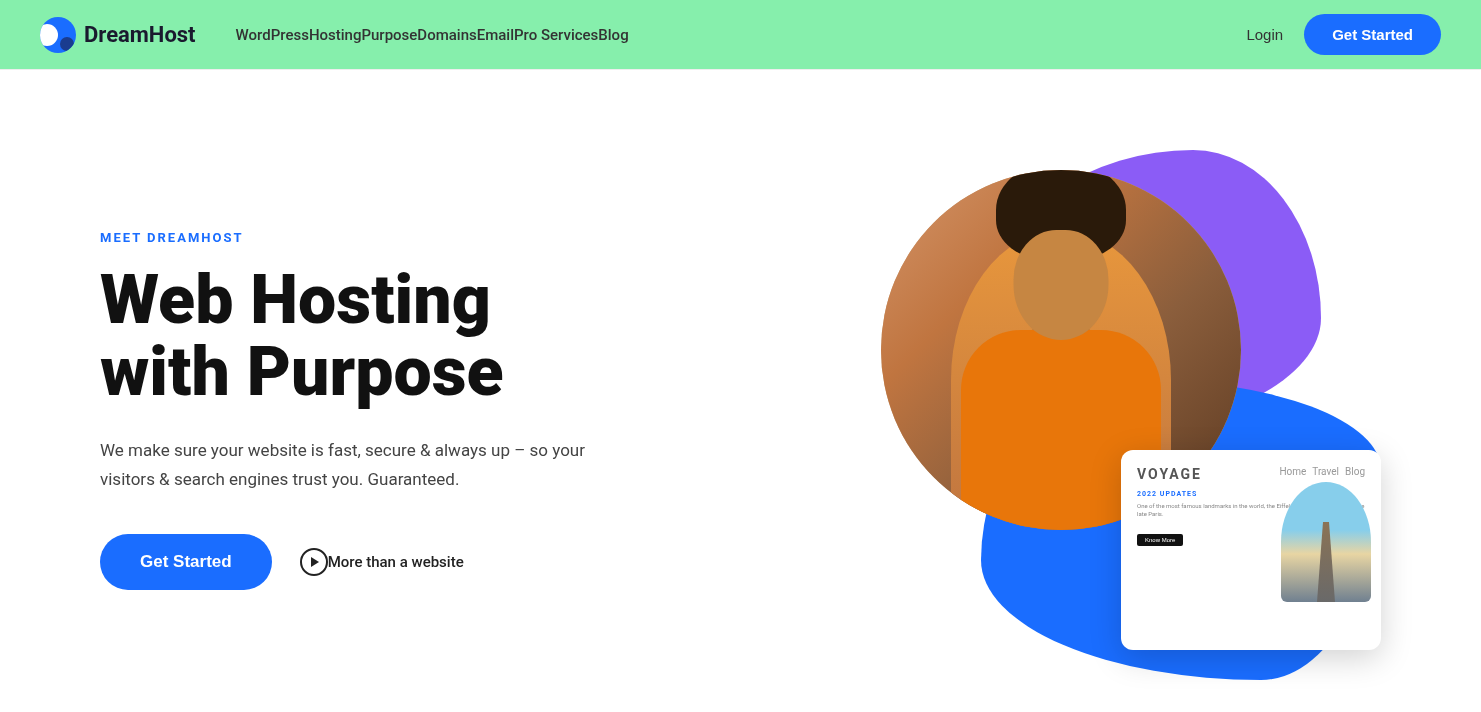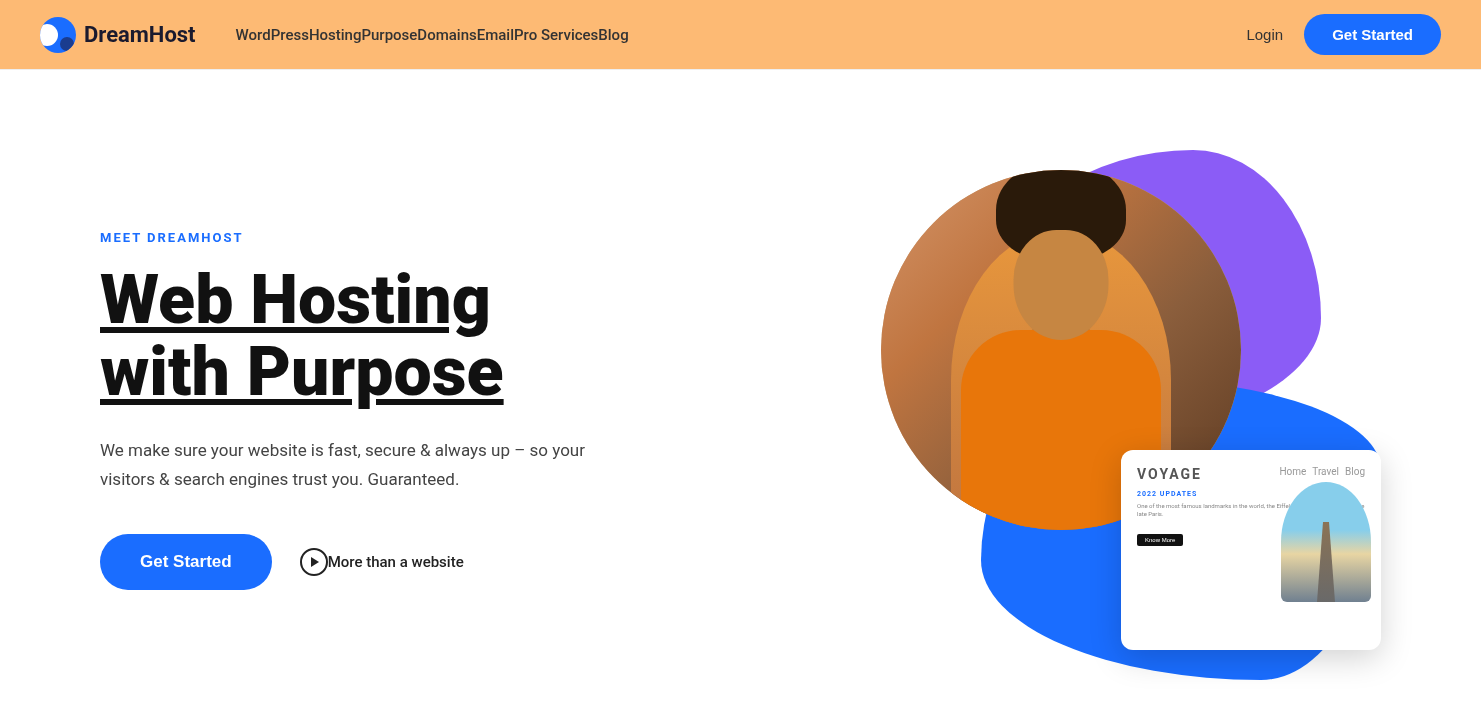--- a/index.html
+++ b/index.html
@@ -2,21 +2,21 @@
 <html><head>
   <meta charset="utf-8">
   <style>
     * { margin: 0; padding: 0; box-sizing: border-box; }
     body { font-family: -apple-system, BlinkMacSystemFont, 'Segoe UI', Roboto, sans-serif; background: #fff; overflow-x: hidden; }
 
     
     nav {
       display: flex; align-items: center; justify-content: space-between;
       padding: 0 40px; height: 70px; border-bottom: 1px solid #eee;
-      position: sticky; top: 0; background: #fdba74; z-index: 100;
+      position: sticky; top: 0; background: #86efac; z-index: 100;
     }
     .nav-left { display: flex; align-items: center; gap: 40px; }
     .logo { display: flex; align-items: center; gap: 8px; text-decoration: none; }
     .logo-icon {
       width: 36px; height: 36px;
       background: #1a6dff;
       border-radius: 50%;
       position: relative;
       overflow: hidden;
     }
@@ -61,21 +61,21 @@
       position: relative;
       overflow: hidden;
     }
     .hero-left { flex: 0 0 52%; max-width: 620px; }
     .hero-eyebrow {
       font-size: 13px; font-weight: 700; letter-spacing: 2px;
       color: #1a6dff; text-transform: uppercase; margin-bottom: 20px;
     }
     .hero-title {
       font-size: 68px; font-weight: 900; line-height: 1.05;
-      color: #111; margin-bottom: 28px; text-decoration: underline;
+      color: #111; margin-bottom: 28px;
     }
     .hero-subtitle {
       font-size: 17px; color: #444; line-height: 1.7;
       max-width: 520px; margin-bottom: 40px;
     }
     .hero-actions { display: flex; align-items: center; gap: 28px; }
     .get-started-hero {
       background: #1a6dff; color: #fff; border: none; border-radius: 30px;
       padding: 18px 40px; font-size: 17px; font-weight: 700; cursor: pointer;
       transition: background 0.2s;

